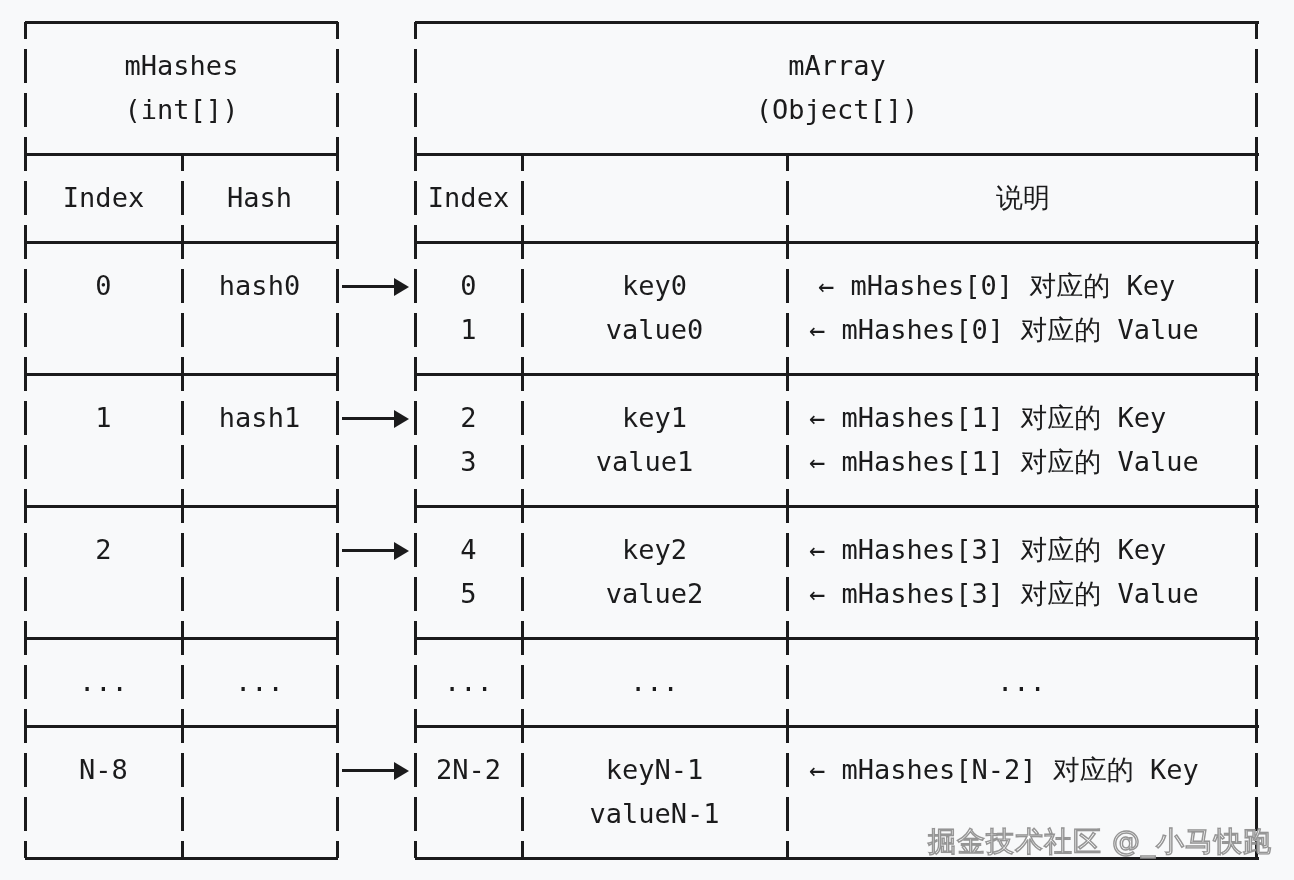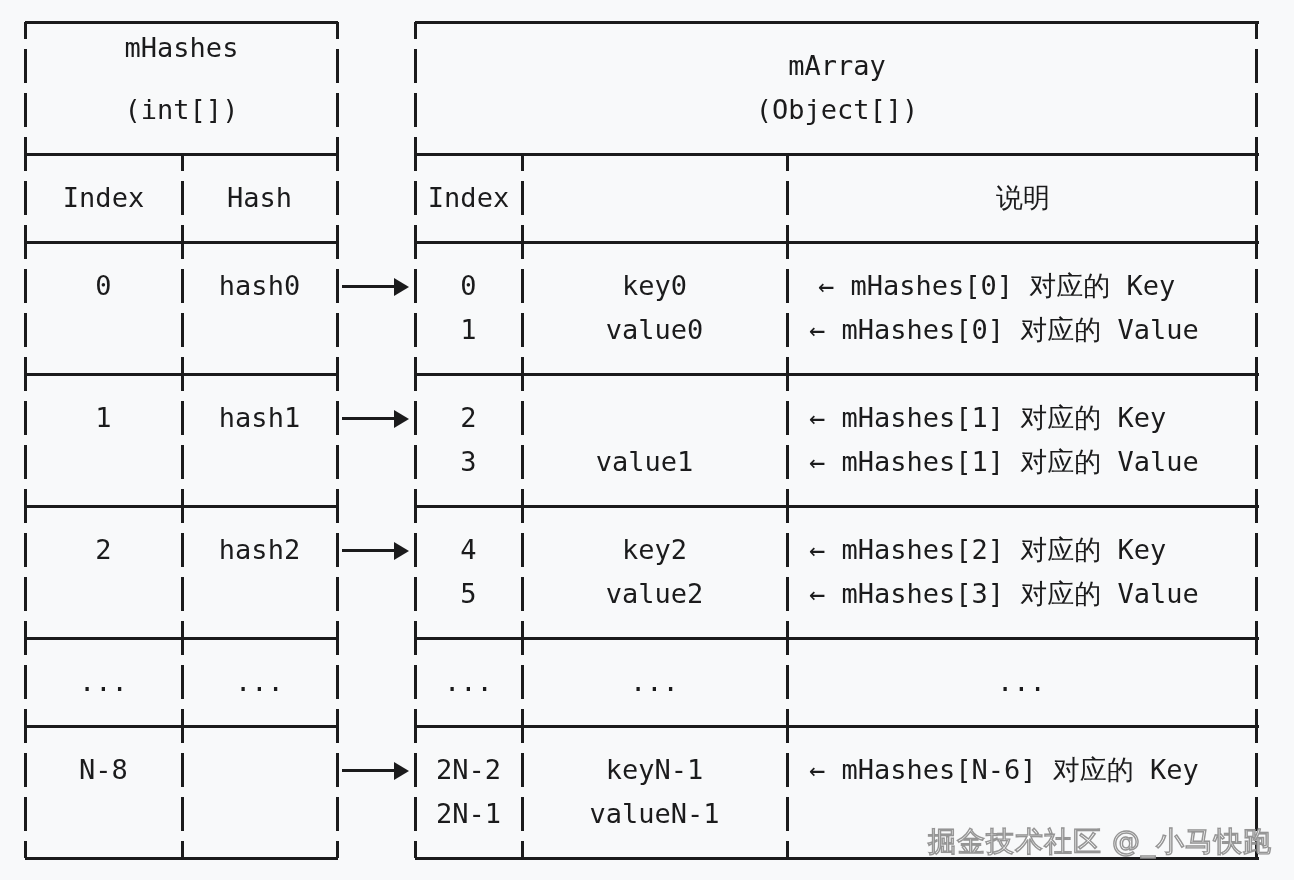--- a/index.html
+++ b/index.html
@@ -76,34 +76,33 @@
     <div class="hl" style="top:351px"></div>
     <div class="hl" style="top:483px"></div>
     <div class="hl" style="top:615px"></div>
     <div class="hl" style="top:703px"></div>
     <div class="hl" style="top:835px"></div>
 
     <div class="vl" style="left:-1px;top:0;height:836px"></div>
     <div class="vl" style="left:156px;top:132px;height:704px"></div>
     <div class="vl" style="left:311px;top:0;height:836px"></div>
 
-    <div class="cell" style="left:0;top:4px;width:313px">mHashes</div>
+    <div class="cell" style="left:0;top:22px;width:313px">mHashes</div>
     <div class="cell" style="left:0;top:66px;width:313px">(int[])</div>
 
     <div class="cell" style="left:0;top:154px;width:157px">Index</div>
     <div class="cell" style="left:157px;top:154px;width:155px">Hash</div>
 
     <div class="cell" style="left:0;top:242px;width:157px">0</div>
     <div class="cell" style="left:157px;top:242px;width:155px">hash0</div>
 
     <div class="cell" style="left:0;top:374px;width:157px">1</div>
     <div class="cell" style="left:157px;top:374px;width:155px">hash1</div>
 
     <div class="cell" style="left:0;top:506px;width:157px">2</div>
-    <div class="cell" style="left:157px;top:506px;width:155px">hash2</div>
 
     <div class="cell" style="left:0;top:638px;width:157px">...</div>
     <div class="cell" style="left:157px;top:638px;width:155px">...</div>
 
     <div class="cell" style="left:0;top:726px;width:157px">N-8</div>
   </div>
 
   <div class="tbl tbl-right">
     <div class="hl" style="top:-1px"></div>
     <div class="hl" style="top:131px"></div>
@@ -127,43 +126,43 @@
 
     <div class="cell" style="left:0;top:242px;width:107px">0</div>
     <div class="cell" style="left:107px;top:242px;width:265px">key0</div>
     <div class="cell note" style="left:381px;top:242px;width:469px">← mHashes[0] 对应的 Key</div>
 
     <div class="cell" style="left:0;top:286px;width:107px">1</div>
     <div class="cell" style="left:107px;top:286px;width:265px">value0</div>
     <div class="cell note" style="left:372px;top:286px;width:469px">← mHashes[0] 对应的 Value</div>
 
     <div class="cell" style="left:0;top:374px;width:107px">2</div>
+    <div class="cell" style="left:107px;top:374px;width:265px">key1</div>
     <div class="cell note" style="left:372px;top:374px;width:469px">← mHashes[1] 对应的 Key</div>
 
     <div class="cell" style="left:0;top:418px;width:107px">3</div>
     <div class="cell" style="left:97px;top:418px;width:265px">value1</div>
     <div class="cell note" style="left:372px;top:418px;width:469px">← mHashes[1] 对应的 Value</div>
 
     <div class="cell" style="left:0;top:506px;width:107px">4</div>
     <div class="cell" style="left:107px;top:506px;width:265px">key2</div>
-    <div class="cell note" style="left:372px;top:506px;width:469px">← mHashes[2] 对应的 Key</div>
+    <div class="cell note" style="left:372px;top:506px;width:469px">← mHashes[3] 对应的 Key</div>
 
     <div class="cell" style="left:0;top:550px;width:107px">5</div>
     <div class="cell" style="left:107px;top:550px;width:265px">value2</div>
     <div class="cell note" style="left:372px;top:550px;width:469px">← mHashes[3] 对应的 Value</div>
 
     <div class="cell" style="left:0;top:638px;width:107px">...</div>
     <div class="cell" style="left:107px;top:638px;width:265px">...</div>
     <div class="cell note center" style="left:372px;top:638px;width:469px">...</div>
 
     <div class="cell" style="left:0;top:726px;width:107px">2N-2</div>
     <div class="cell" style="left:107px;top:726px;width:265px">keyN-1</div>
-    <div class="cell note" style="left:372px;top:726px;width:469px">← mHashes[N-6] 对应的 Key</div>
+    <div class="cell note" style="left:372px;top:726px;width:469px">← mHashes[N-2] 对应的 Key</div>
 
-    <div class="cell" style="left:0;top:770px;width:107px">2N-1</div>
     <div class="cell" style="left:107px;top:770px;width:265px">valueN-1</div>
   </div>
 
   <div class="arrow" style="top:285px"></div>
   <div class="arrow" style="top:417px"></div>
   <div class="arrow" style="top:549px"></div>
   <div class="arrow" style="top:769px"></div>
 
   <div class="watermark">掘金技术社区 @_小马快跑</div>
 </div>

